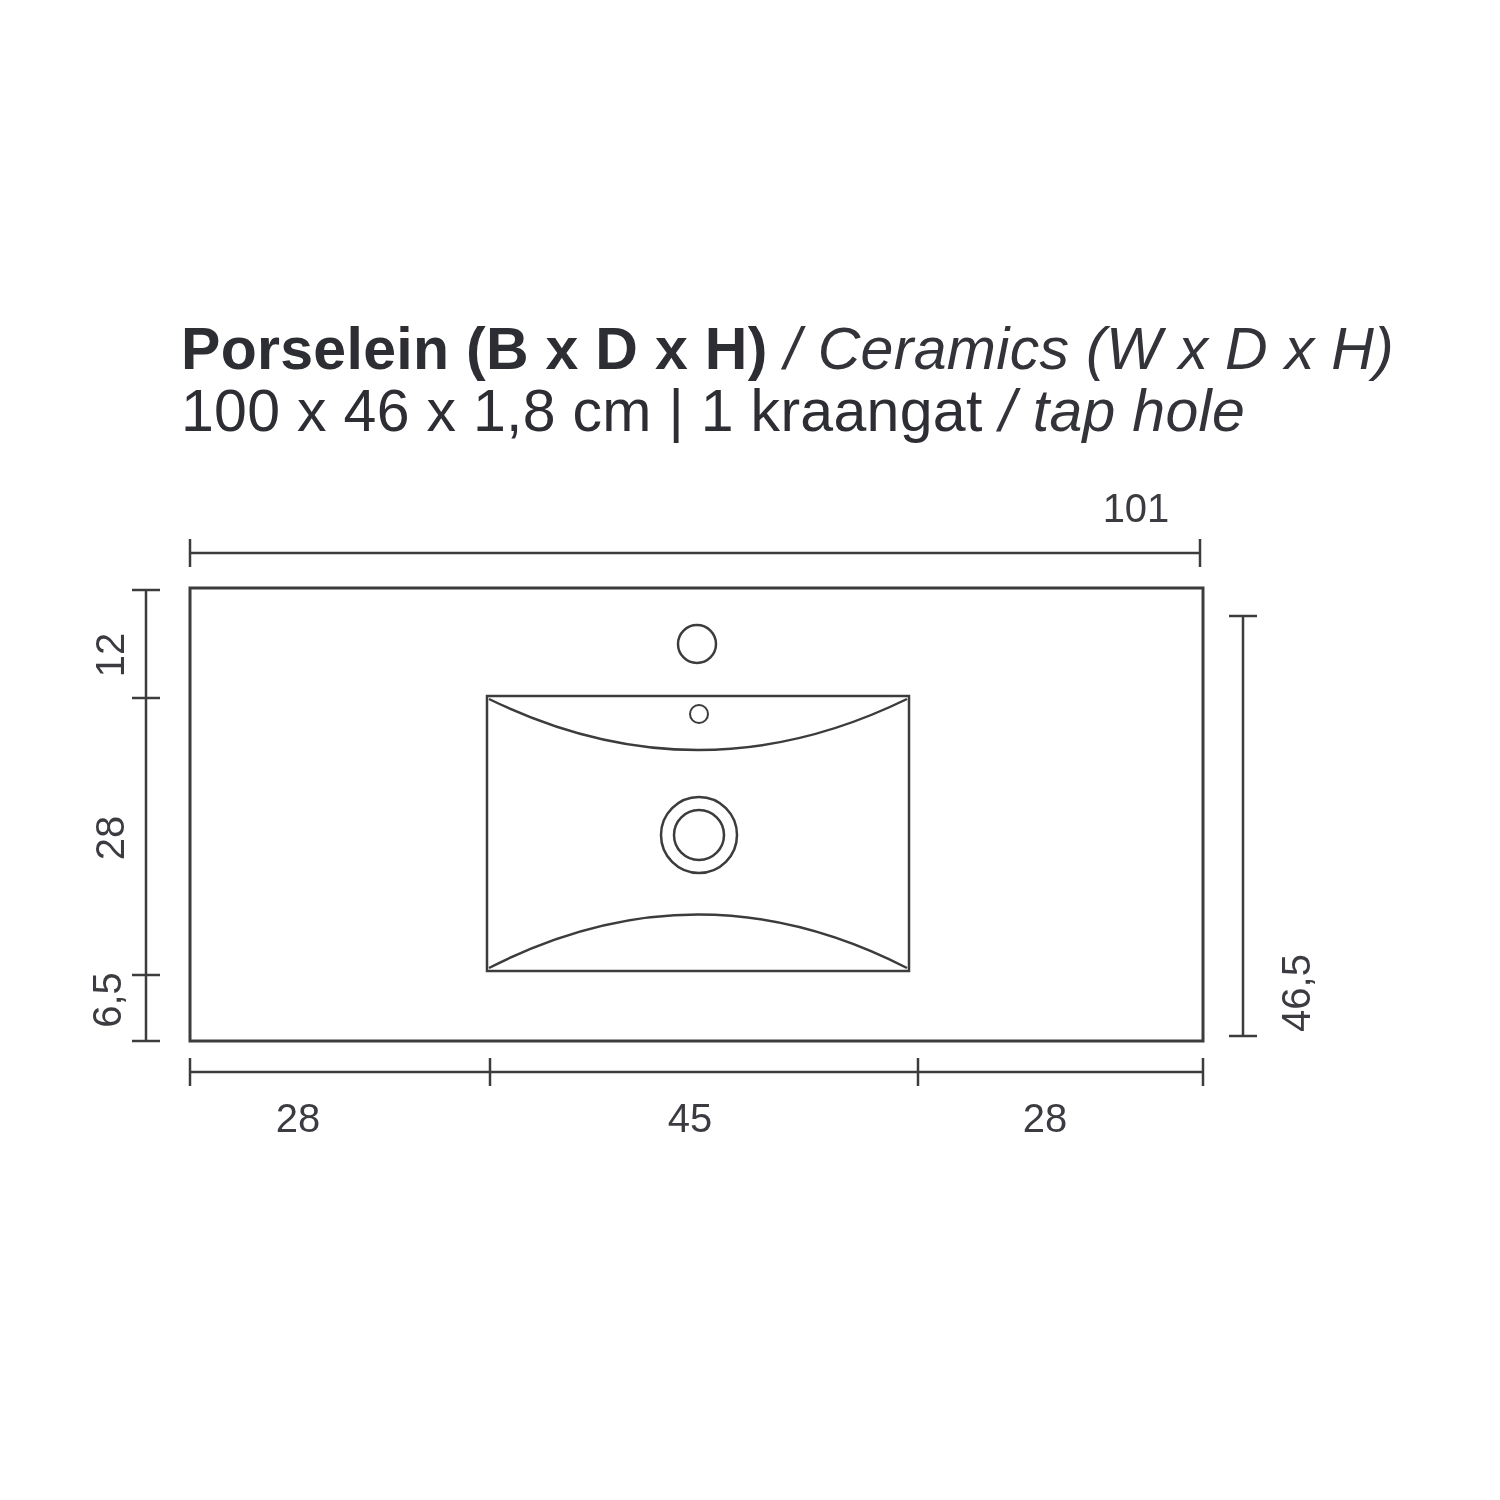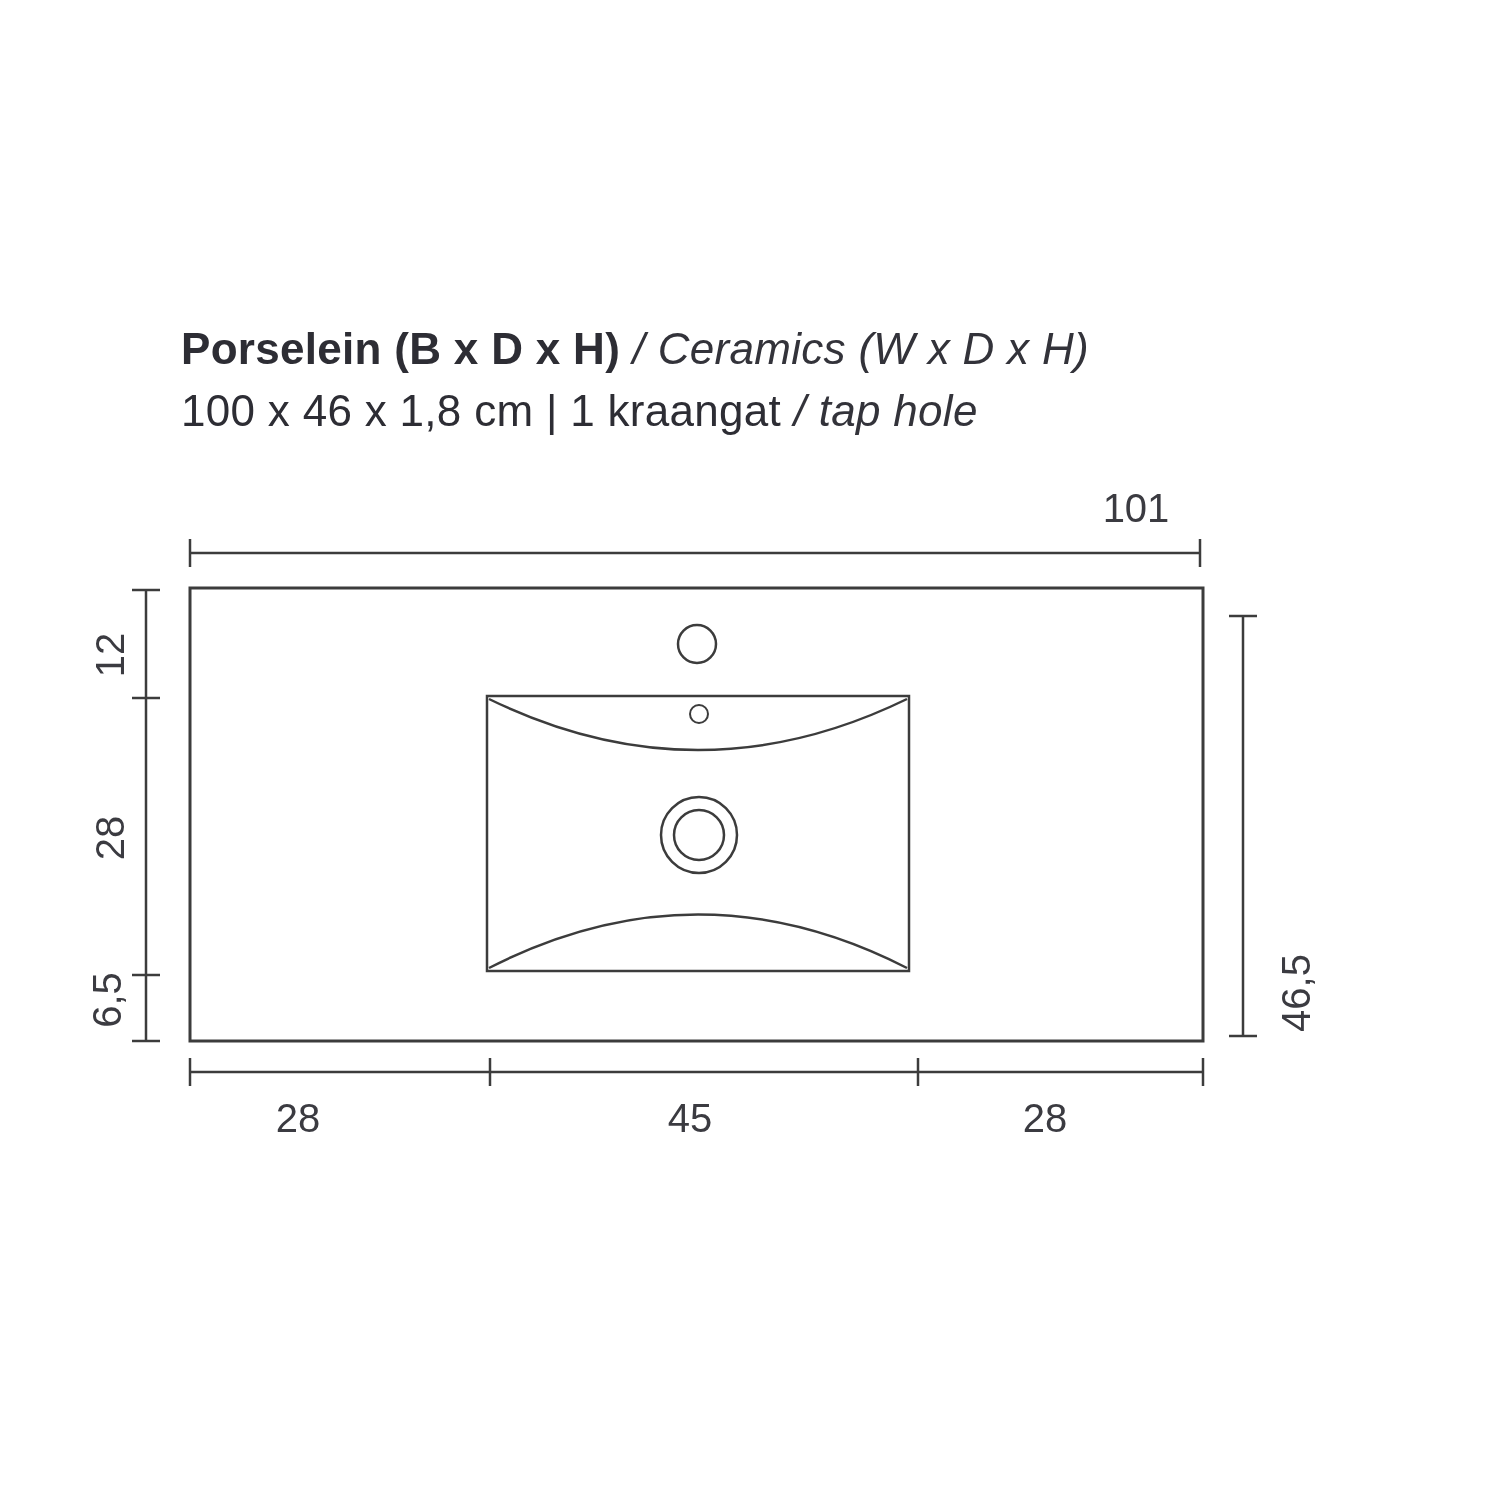--- a/index.html
+++ b/index.html
@@ -13,21 +13,21 @@
     height: 1500px;
     background: #ffffff;
     overflow: hidden;
     font-family: "Liberation Sans", sans-serif;
   }
   .title-block {
     position: absolute;
     left: 181px;
     top: 318px;
     color: #2d2d34;
-    font-size: 44px;
+    font-size: 59px;
     line-height: 62px;
     letter-spacing: 0.3px;
     white-space: nowrap;
   }
   .title-block .b { font-weight: bold; }
   .title-block .i { font-style: italic; font-weight: normal; color: #33333a; }
   .drawing {
     position: absolute;
     left: 0;
     top: 0;

